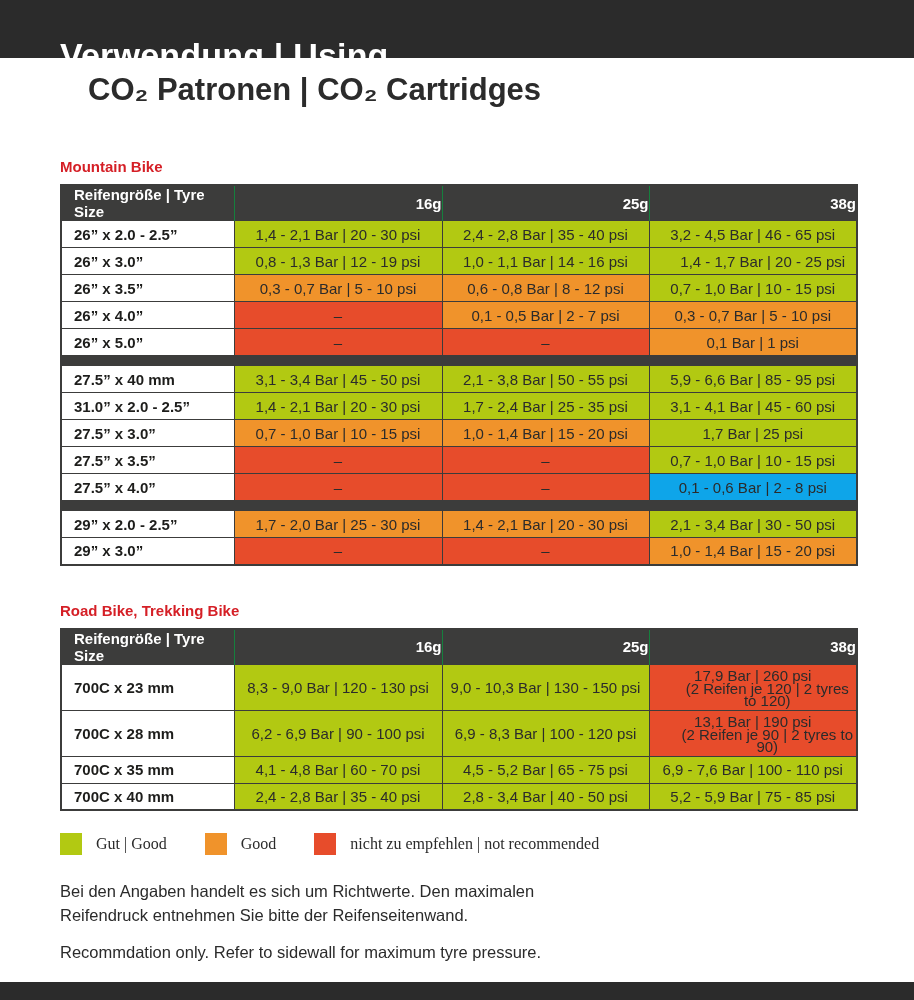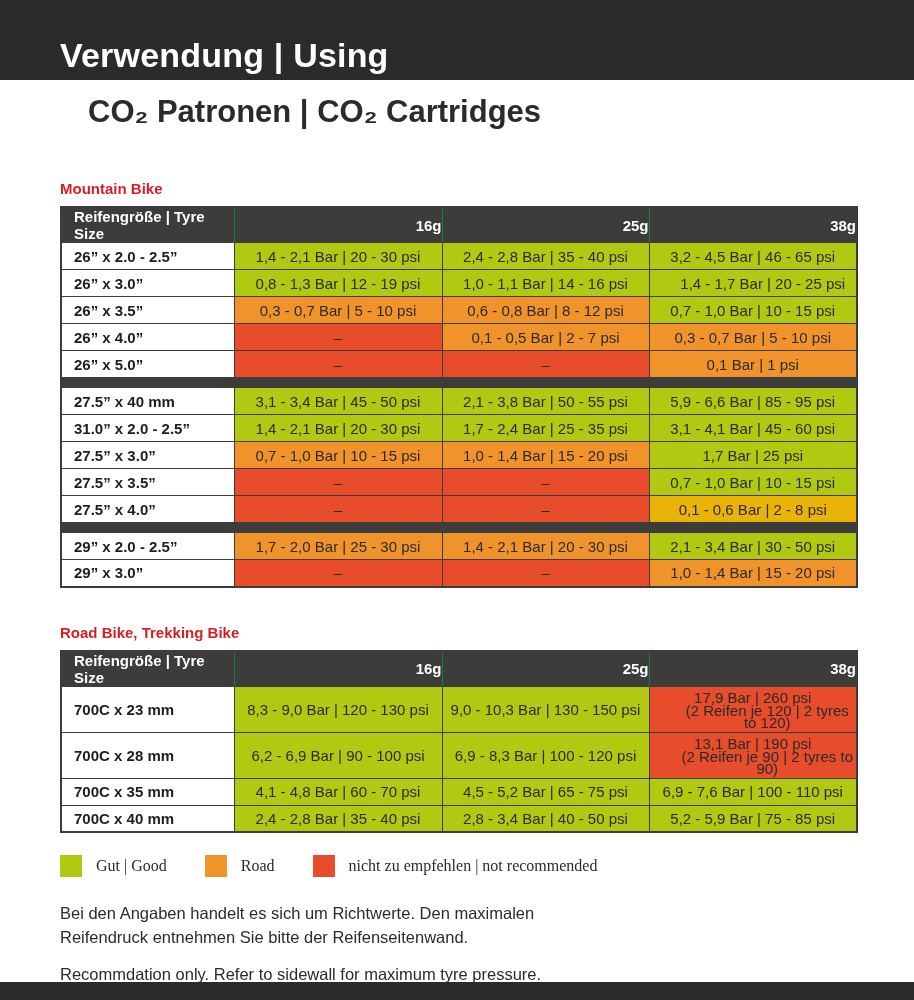--- a/index.html
+++ b/index.html
@@ -7,21 +7,21 @@
   body { font-family: "Liberation Sans", sans-serif; }
   .page {
     position: relative;
     width: 914px;
     height: 1000px;
     background: #ffffff;
     overflow: hidden;
   }
   .top-bar {
     position: relative;
-    height: 80px;
+    height: 58px;
     background: #2b2b2b;
     overflow: hidden;
     padding-left: 8px;
   }
   .banner-title {
     position: absolute;
     left: 60px;
     top: 38px;
     font-size: 34px;
     line-height: 1;
@@ -267,21 +267,21 @@
             </td>
           </tr>
           <tr>
             <td class="label">27.5” x 4.0”</td>
             <td class="val" style="background-color: rgb(231, 76, 43);">
               <div>–</div>
             </td>
             <td class="val" style="background-color: rgb(231, 76, 43);">
               <div>–</div>
             </td>
-            <td class="val" style="background-color: #eab308;">
+            <td class="val" style="background-color: #0ea5e9;">
               <div>0,1 - 0,6 Bar | 2 - 8 psi</div>
             </td>
           </tr>
           <tr class="separator">
             <td colspan="4"></td>
           </tr>
           <tr>
             <td class="label">29” x 2.0 - 2.5”</td>
             <td class="val" style="background-color: rgb(240, 147, 43);">
               <div>1,7 - 2,0 Bar | 25 - 30 psi</div>
@@ -381,21 +381,21 @@
     </table>
   </div>
 
   <div class="legend">
       <div class="legend-item">
         <span class="legend-swatch" style="background-color: rgb(178, 201, 18);"></span>
         <span class="legend-label">Gut | Good</span>
       </div>
       <div class="legend-item">
         <span class="legend-swatch" style="background-color: rgb(240, 147, 43);"></span>
-        <span class="legend-label">Road</span>
+        <span class="legend-label">Good</span>
       </div>
       <div class="legend-item">
         <span class="legend-swatch" style="background-color: rgb(231, 76, 43);"></span>
         <span class="legend-label">nicht zu empfehlen | not recommended</span>
       </div>
     </div>
 
   <div class="notes">
     <p class="note note-de">Bei den Angaben handelt es sich um Richtwerte. Den maximalen
 Reifendruck entnehmen Sie bitte der Reifenseitenwand.</p>

